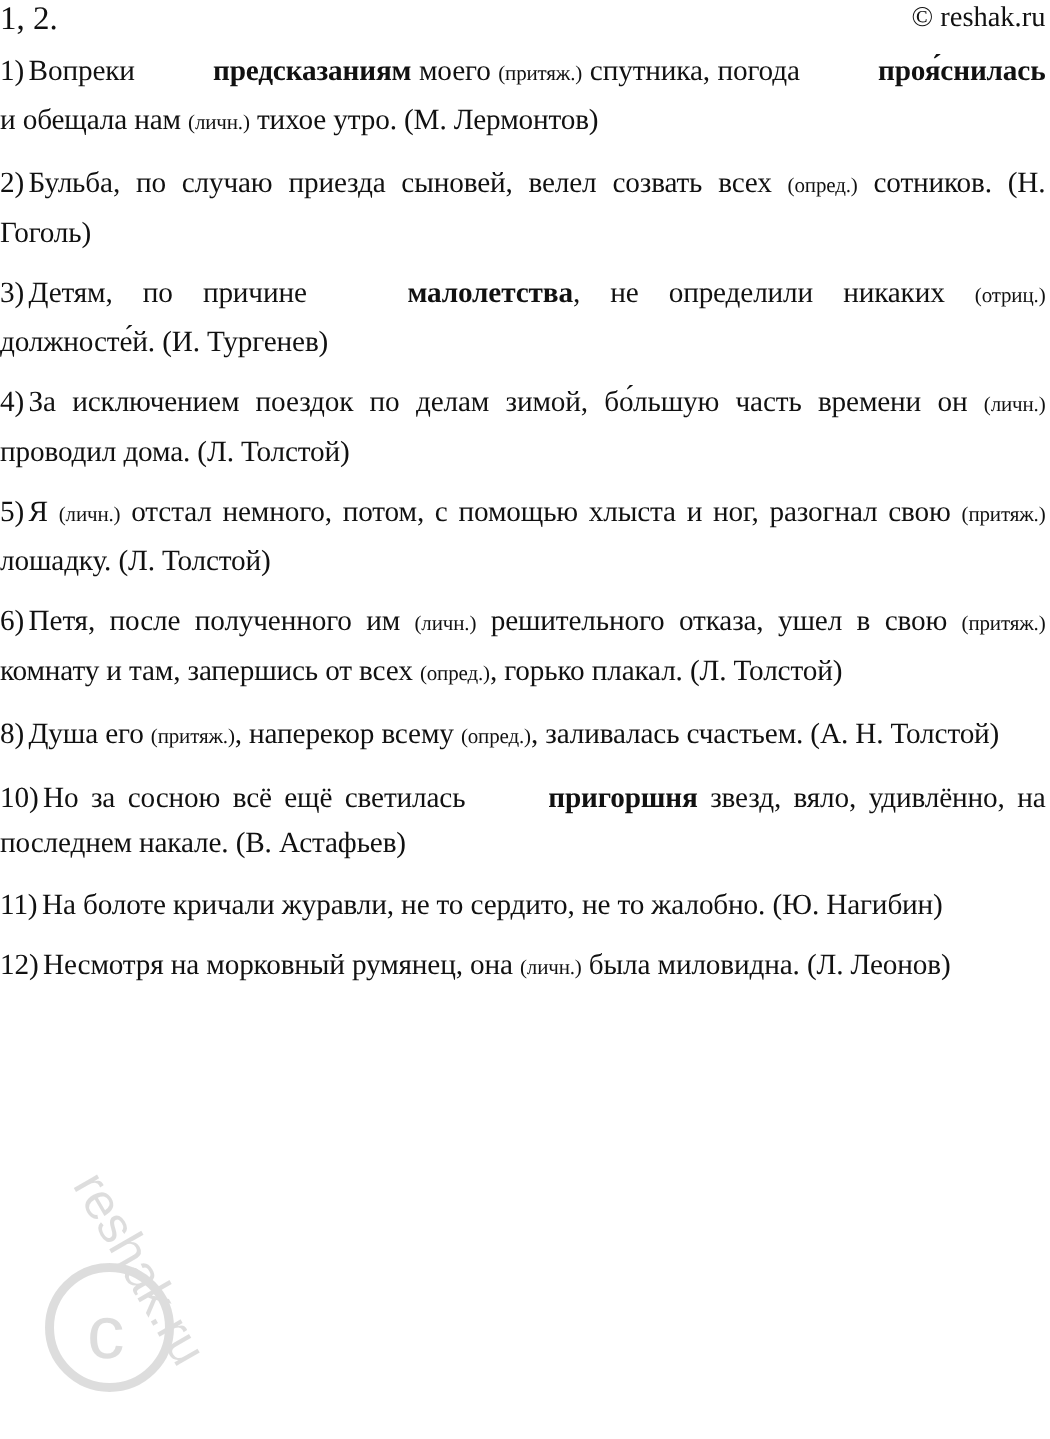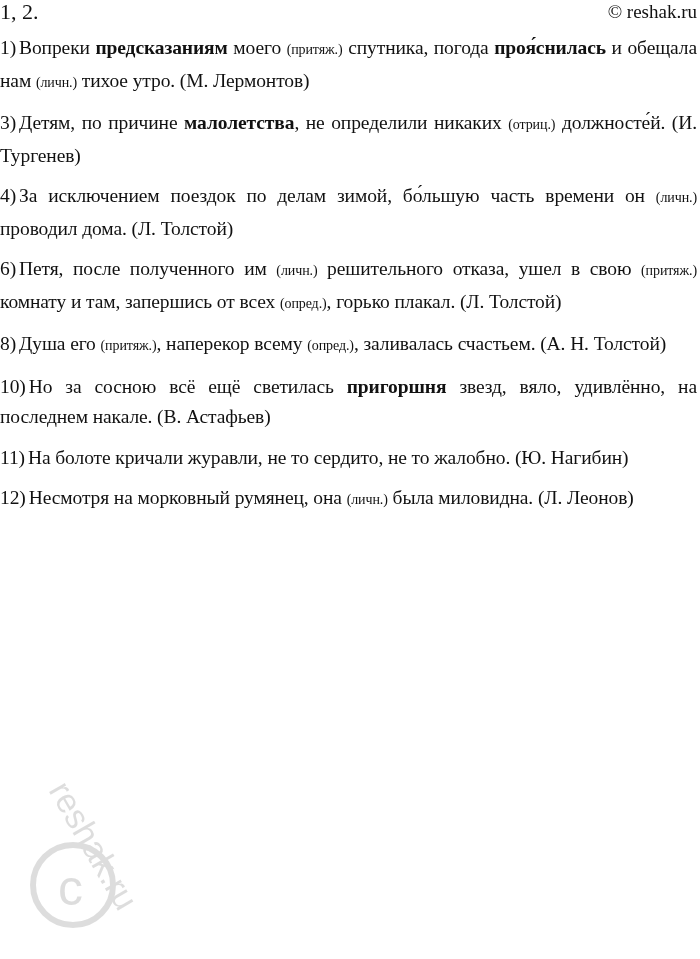--- a/index.html
+++ b/index.html
@@ -9,39 +9,41 @@
   }
   .header { position: absolute; top: 0; left: 0; right: 0; height: 28px; }
   .header .num { position: absolute; left: 0; top: 0; font-size: 22px; line-height: 24px; }
   .header .copy { position: absolute; right: 3px; top: 0; font-size: 19px; line-height: 24px; }
   .content { position: absolute; top: 33px; left: 0; width: 697px; }
   .para {
     margin: 0 0 10px 0; line-height: 30.5px; text-align: justify;
     text-align-last: left; letter-spacing: -0.1px;
   }
   .para .n { margin-right: 3px; }
-  .b { font-weight: bold; }
+  .b { font-weight: bold; margin-left: 47px; }
   .i { font-size: 14px; }
   .watermark {
     position: absolute; left: 18px; top: 770px; width: 160px; height: 170px;
     pointer-events: none; opacity: 0.16;
   }
 </style>
 </head>
 <body>
 
 <div class="header">
   <span class="num">1, 2.</span>
   <span class="copy">© reshak.ru</span>
 </div>
 
 <div class="content" id="content">
     <p class="para"><span class="n">1)</span><span>Вопреки </span><span class="b">предсказаниям</span><span> моего </span><span class="i">(притяж.)</span><span> спутника, погода </span><span class="b">проя́снилась</span><span> и обещала нам </span><span class="i">(личн.)</span><span> тихое утро. (М. Лермонтов)</span></p>
+    <p class="para"><span class="n">2)</span><span>Бульба, по случаю приезда сыновей, велел созвать всех </span><span class="i">(опред.)</span><span> сотников. (Н. Гоголь)</span></p>
     <p class="para"><span class="n">3)</span><span>Детям, по причине </span><span class="b">малолетства</span><span>, не определили никаких </span><span class="i">(отриц.)</span><span> должносте́й. (И. Тургенев)</span></p>
     <p class="para"><span class="n">4)</span><span>За исключением поездок по делам зимой, бо́льшую часть времени он </span><span class="i">(личн.)</span><span> проводил дома. (Л. Толстой)</span></p>
+    <p class="para"><span class="n">5)</span><span>Я </span><span class="i">(личн.)</span><span> отстал немного, потом, с помощью хлыста и ног, разогнал свою </span><span class="i">(притяж.)</span><span> лошадку. (Л. Толстой)</span></p>
     <p class="para"><span class="n">6)</span><span>Петя, после полученного им </span><span class="i">(личн.)</span><span> решительного отказа, ушел в свою </span><span class="i">(притяж.)</span><span> комнату и там, запершись от всех </span><span class="i">(опред.)</span><span>, горько плакал. (Л. Толстой)</span></p>
     <p class="para"><span class="n">8)</span><span>Душа его </span><span class="i">(притяж.)</span><span>, наперекор всему </span><span class="i">(опред.)</span><span>, заливалась счастьем. (А. Н. Толстой)</span></p>
     <p class="para"><span class="n">10)</span><span>Но за сосною всё ещё светилась </span><span class="b">пригоршня</span><span> звезд, вяло, удивлённо, на последнем накале. (В. Астафьев)</span></p>
     <p class="para"><span class="n">11)</span><span>На болоте кричали журавли, не то сердито, не то жалобно. (Ю. Нагибин)</span></p>
     <p class="para"><span class="n">12)</span><span>Несмотря на морковный румянец, она </span><span class="i">(личн.)</span><span> была миловидна. (Л. Леонов)</span></p>
   </div>
 
 <svg class="watermark" viewBox="0 0 160 170">
   <circle cx="55" cy="115" r="40" fill="none" stroke="#333" stroke-width="6"></circle>
   <text x="40" y="135" font-family="Liberation Sans, sans-serif" font-size="50" fill="#333">c</text>

